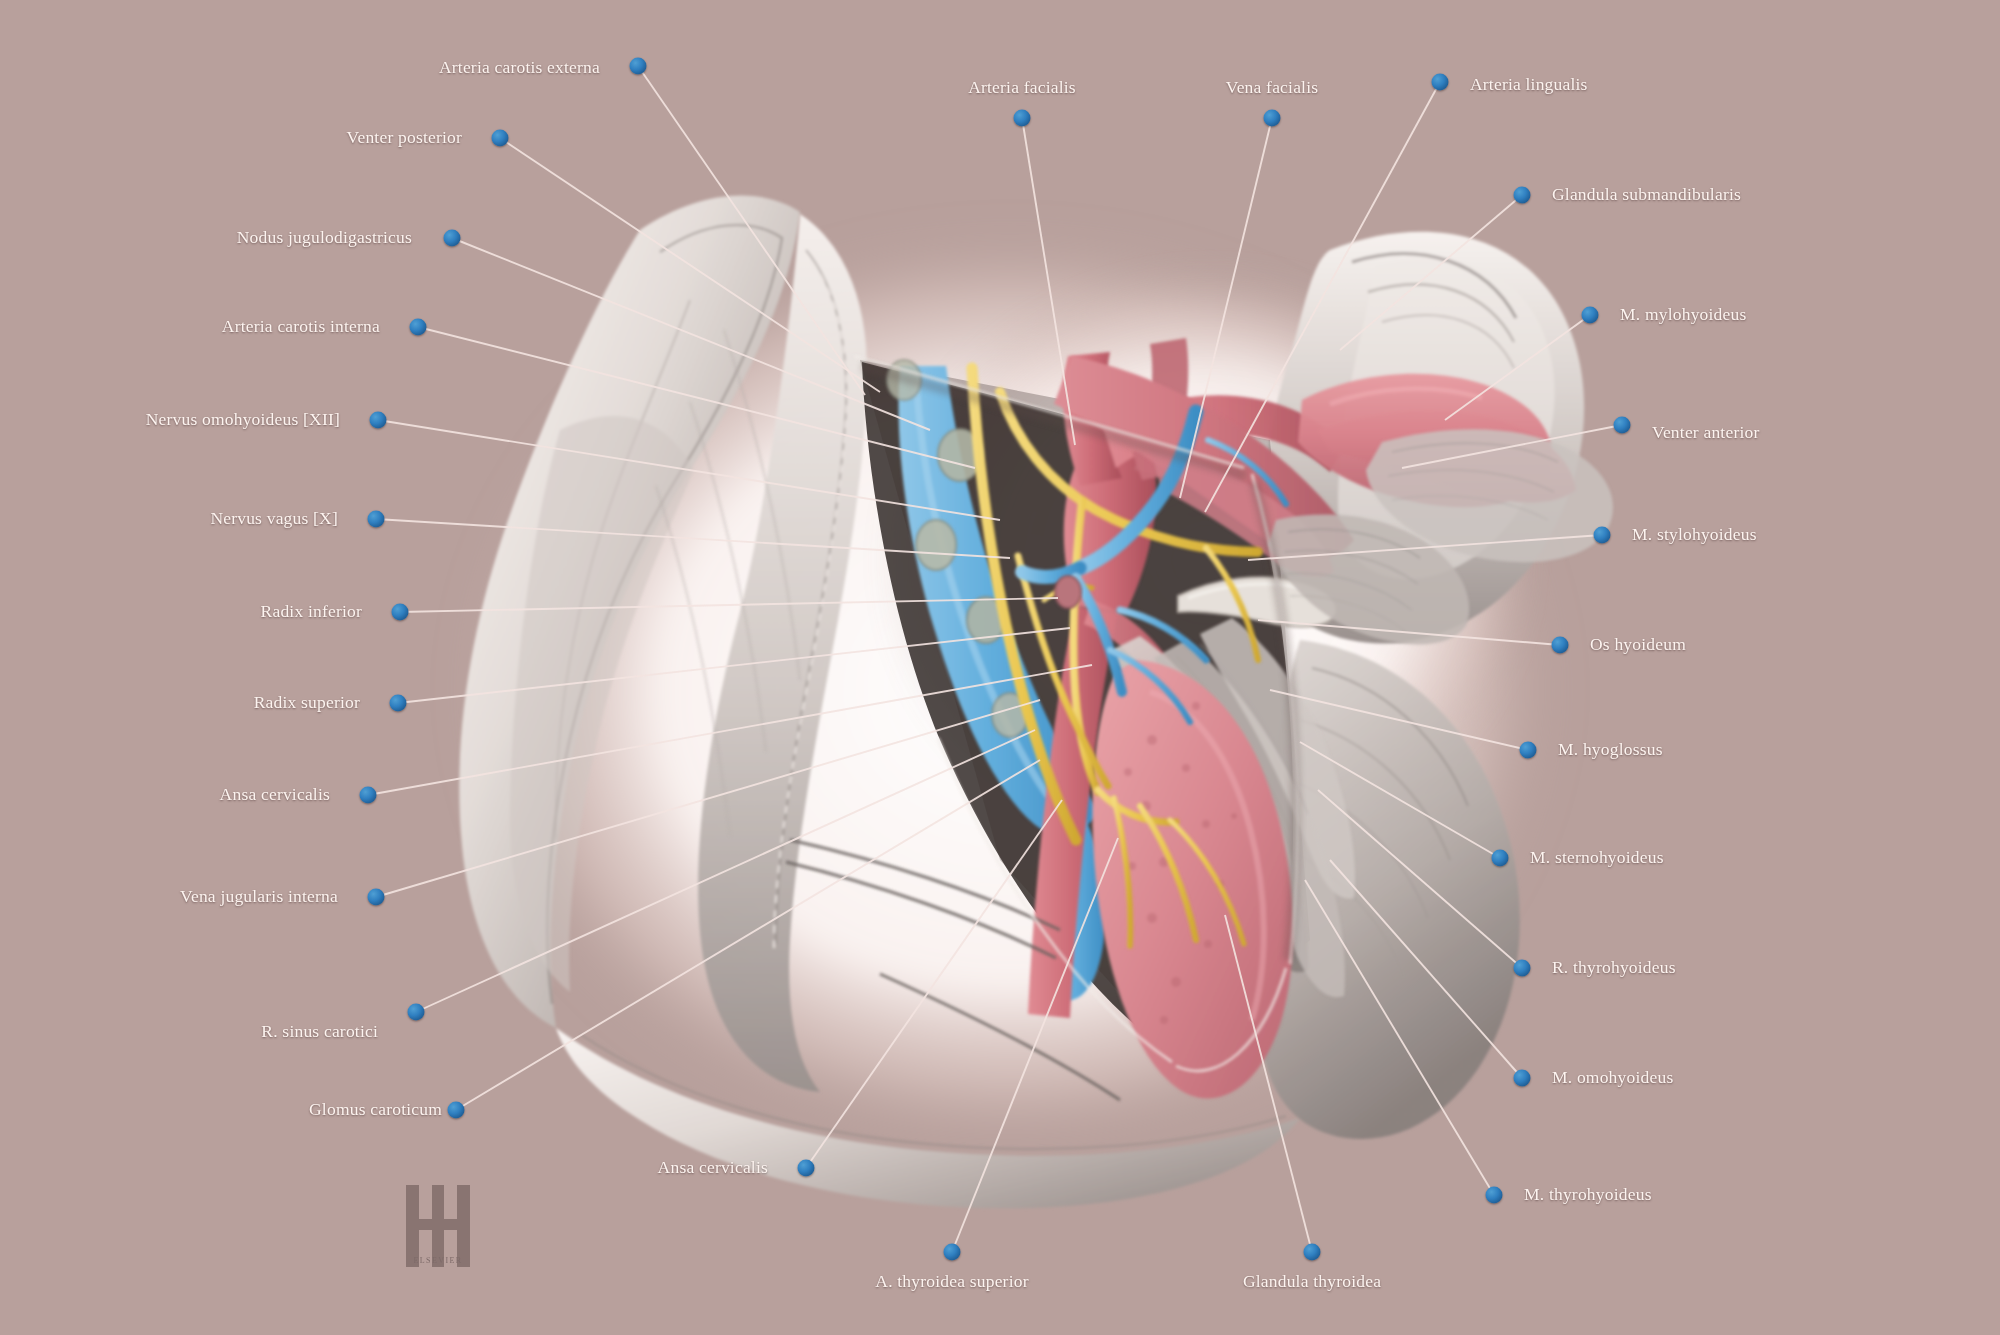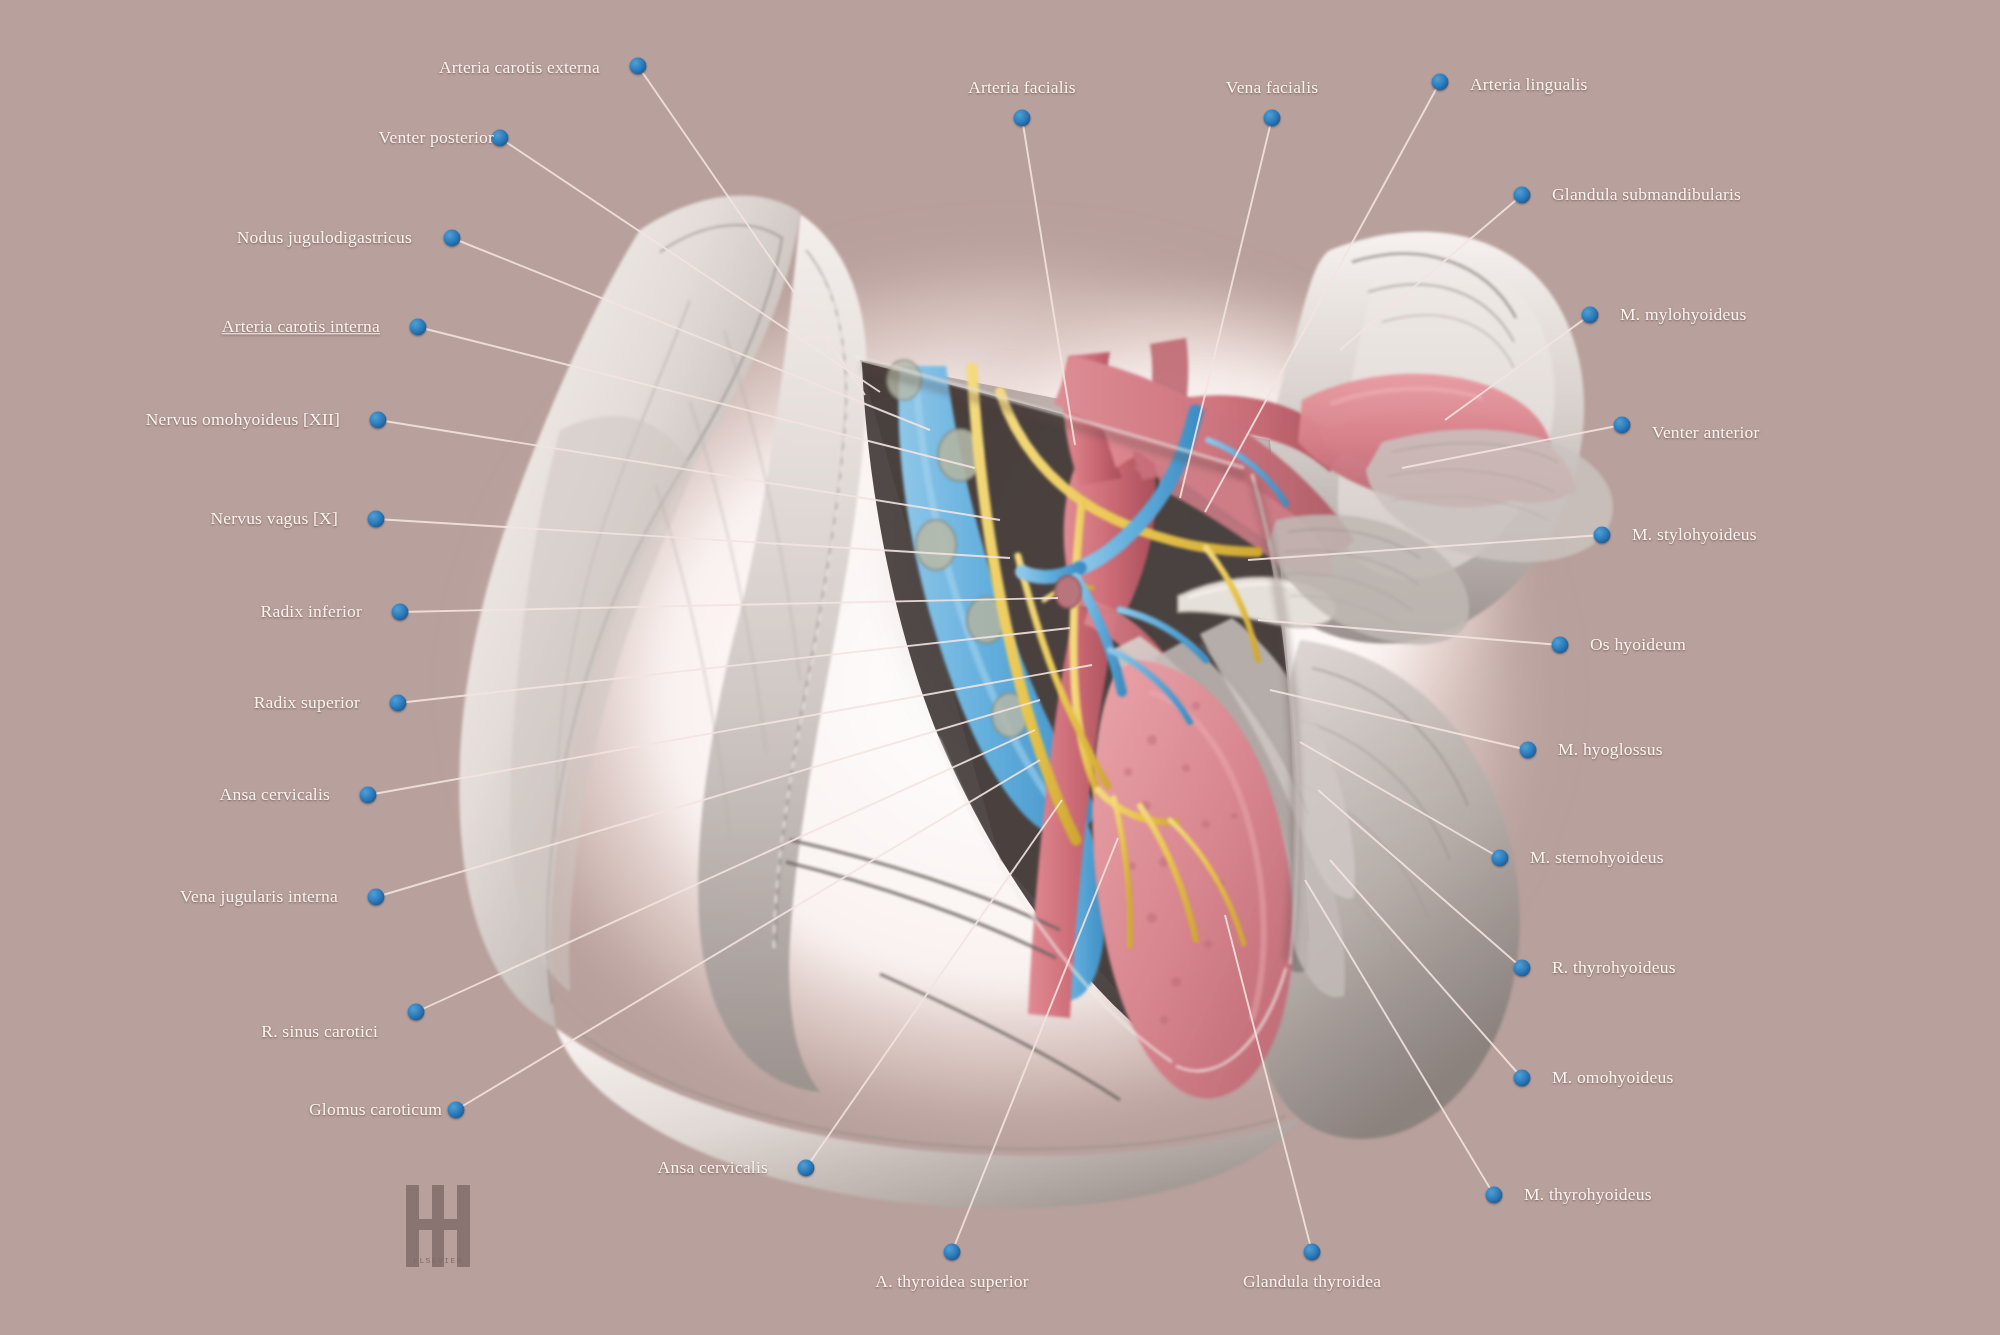--- a/index.html
+++ b/index.html
@@ -43,21 +43,21 @@
   }
 
   
   #mark {
     position:absolute; left:402px; top:1185px;
     width:72px; height:86px; opacity:.62;
   }
   #mark .bar { position:absolute; background:#6d5a58; }
   #mark-cap { position:absolute; left:398px; top:1256px; width:80px;
               text-align:center; font-size:8px; letter-spacing:1.4px;
-              color:#7d6a68; font-family:Liberation Mono, monospace; }
+              color:#7d6a68; font-family:Liberation Serif, serif; }
 </style>
 </head>
 <body>
 
 <div id="plate">
 
   <svg id="illus" viewBox="0 0 2000 1335" preserveAspectRatio="none">
     <defs>
       <radialGradient id="glow" cx="50%" cy="50%" r="50%">
         <stop offset="0%" stop-color="#ffffff" stop-opacity="1"></stop>
@@ -425,25 +425,25 @@
   <div id="labels-layer">
       <div class="dot" style="left: 638px; top: 66px;"></div>
       <div class="label left" style="left: 600px; top: 68px;">Arteria carotis externa</div>
       <div class="dot" style="left: 1022px; top: 118px;"></div>
       <div class="label ctr" style="left: 1022px; top: 88px;">Arteria facialis</div>
       <div class="dot" style="left: 1272px; top: 118px;"></div>
       <div class="label ctr" style="left: 1272px; top: 88px;">Vena facialis</div>
       <div class="dot" style="left: 1440px; top: 82px;"></div>
       <div class="label right" style="left: 1470px; top: 85px;">Arteria lingualis</div>
       <div class="dot" style="left: 500px; top: 138px;"></div>
-      <div class="label left" style="left: 462px; top: 138px; margin-left: 32px;">Venter posterior</div>
+      <div class="label left" style="left: 462px; top: 138px;">Venter posterior</div>
       <div class="dot" style="left: 452px; top: 238px;"></div>
       <div class="label left" style="left: 412px; top: 238px;">Nodus jugulodigastricus</div>
       <div class="dot" style="left: 418px; top: 327px;"></div>
-      <div class="label left" style="left: 380px; top: 327px; text-decoration: underline;">Arteria carotis interna</div>
+      <div class="label left" style="left: 380px; top: 327px;">Arteria carotis interna</div>
       <div class="dot" style="left: 378px; top: 420px;"></div>
       <div class="label left" style="left: 340px; top: 420px;">Nervus omohyoideus [XII]</div>
       <div class="dot" style="left: 376px; top: 519px;"></div>
       <div class="label left" style="left: 338px; top: 519px;">Nervus vagus [X]</div>
       <div class="dot" style="left: 400px; top: 612px;"></div>
       <div class="label left" style="left: 362px; top: 612px;">Radix inferior</div>
       <div class="dot" style="left: 398px; top: 703px;"></div>
       <div class="label left" style="left: 360px; top: 703px;">Radix superior</div>
       <div class="dot" style="left: 368px; top: 795px;"></div>
       <div class="label left" style="left: 330px; top: 795px;">Ansa cervicalis</div>

